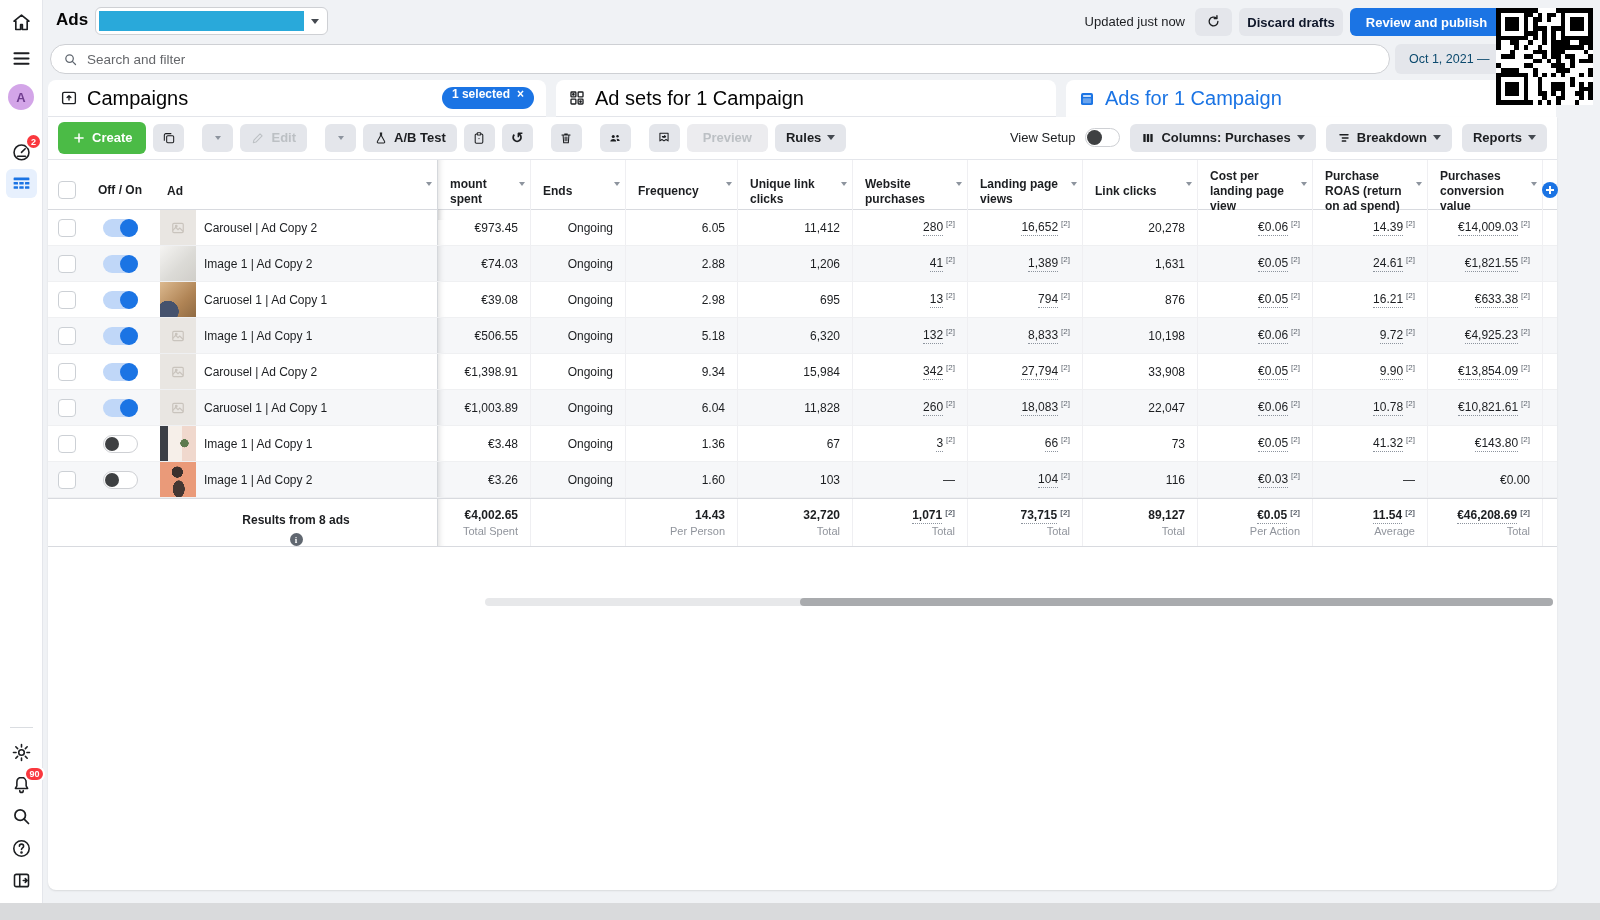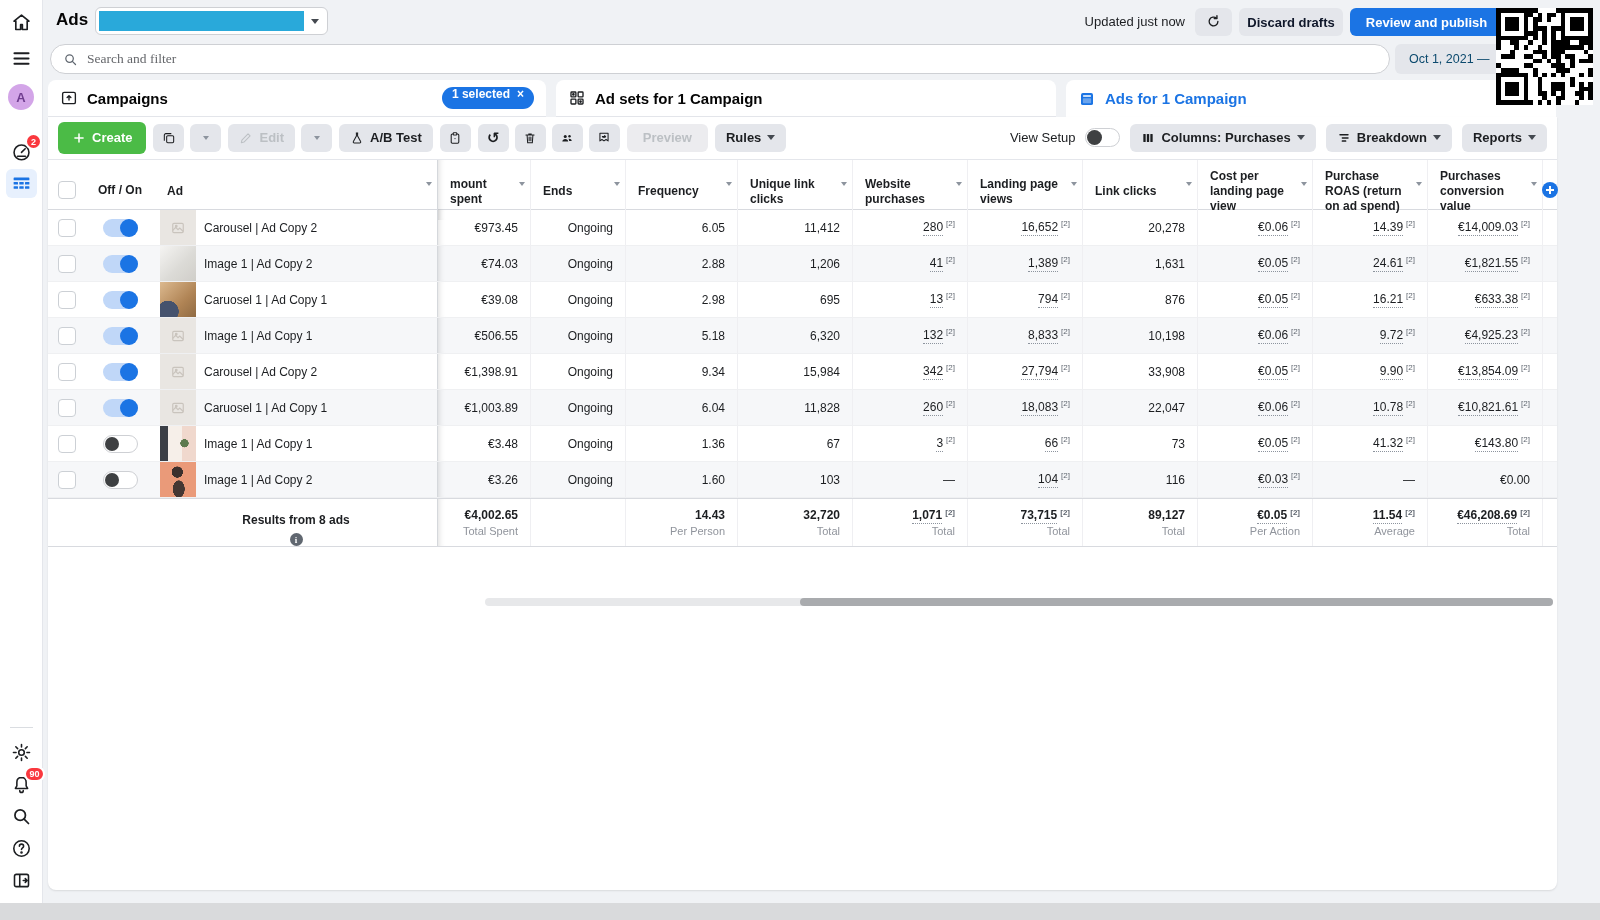--- a/index.html
+++ b/index.html
@@ -26,49 +26,49 @@
   #campaign-select .caret { position:absolute;right:8px;top:11px; }
   #updated-txt { position:absolute;top:14px;right:415px;font-size:13px;color:#1c1e21; }
   .gbtn { position:absolute;top:8px;height:28px;background:#e4e6eb;border:none;border-radius:6px;font-size:13px;font-weight:600;color:#0f172a;cursor:pointer;font-family:inherit; }
   #refresh-btn { right:368px;width:37px; }
   #refresh-btn svg { width:15px;height:15px;margin-top:2px; }
   #discard-btn { right:257px;width:104px; }
   #publish-btn { position:absolute;top:8px;right:97px;width:153px;height:28px;background:#1b74e4;border:none;border-radius:6px;color:#fff;font-size:13px;font-weight:700;cursor:pointer;font-family:inherit; }
 
   #search-wrap { position:absolute;left:7px;top:44px;width:1340px;height:30px;background:#fff;border:1px solid #ced0d4;border-radius:15px; }
   #search-wrap svg { position:absolute;left:12px;top:7px;width:15px;height:15px;color:#606770; }
-  #search-input { position:absolute;left:36px;top:1px;width:1290px;height:26px;border:none;outline:none;font-size:13.5px;color:#15803d;font-family:Liberation Serif, serif;background:transparent; }
+  #search-input { position:absolute;left:36px;top:1px;width:1290px;height:26px;border:none;outline:none;font-size:13.5px;color:#15803d;font-family:Liberation Sans, sans-serif;background:transparent; }
   #search-input::placeholder { color:#65676b; }
   #date-btn { position:absolute;left:1352px;top:44px;width:161px;height:30px;background:#e4e6eb;border:none;border-radius:6px;font-size:12.5px;color:#0c4a6e;text-align:left;padding-left:14px;cursor:pointer;font-family:inherit;white-space:nowrap;overflow:hidden; }
 
   
   .tab { position:absolute;top:80px;height:37px;background:#fff;border-radius:8px 8px 0 0;display:flex;align-items:center;padding:0 12px;cursor:pointer; }
   #tab-campaigns { left:5px;width:498px;border-bottom:1px solid #e4e6eb; }
   #tab-adsets { left:513px;width:500px;border-bottom:1px solid #e4e6eb; }
   #tab-ads { left:1023px;width:490px; }
-  .tab .tlabel { font-size:15px;font-weight:700;color:#050505;margin-left:9px; }
+  .tab .tlabel { font-size:20px;font-weight:400;color:#050505;margin-left:9px; }
   #tab-ads .tlabel { color:#1b74e4; }
   .tab svg { width:18px;height:18px;color:#1c1e21;flex:0 0 auto; }
   #tab-ads svg { color:#1b74e4; }
   #sel-pill { margin-left:auto;background:#1b74e4;color:#fff;border-radius:999px;height:22px;display:flex;align-items:flex-start;padding:0 10px;font-size:12px;font-weight:600;cursor:pointer; }
   #sel-pill .x { margin-left:7px;font-size:12px; }
 
   
   #panel { position:absolute;left:5px;top:117px;width:1509px;height:773px;background:#fff;border-radius:0 0 8px 8px;box-shadow:0 1px 2px rgba(0,0,0,.1); }
 
   
   #tbar { position:absolute;left:0;top:0;width:100%;height:41px;display:flex;align-items:center;padding:0 10px;gap:7px; }
   .tb { height:28px;background:#e4e6eb;border:none;border-radius:6px;font-size:13px;font-weight:600;color:#1c1e21;display:flex;align-items:center;justify-content:center;gap:6px;padding:0 11px;cursor:pointer;font-family:inherit;flex:0 0 auto; }
   .tb svg { width:14px;height:14px; }
   .tb.icon-only { width:31px;padding:0; }
   .tb.dis { color:#bcc0c4; }
   .tb.dis svg { color:#bcc0c4; }
   #create-btn { background:#4bbb46;color:#fff;font-weight:700;padding:16px 14px; }
   #create-btn svg { color:#fff; }
-  .grp { display:flex;gap:6px;flex:0 0 auto; }
+  .grp { display:flex;gap:18px;flex:0 0 auto; }
   .u-glyph { font-size:15px;font-weight:700;line-height:1; }
   #tbar-right { margin-left:auto;display:flex;align-items:center;gap:10px; }
   #view-setup-lbl { font-size:13px;color:#1c1e21; }
   .switch { width:35px;height:19px;border-radius:10px;background:#fff;border:1px solid #ced0d4;position:relative;cursor:pointer;flex:0 0 auto; }
   .switch .knob { position:absolute;left:1px;top:1px;width:15px;height:15px;border-radius:50%;background:#3e4042; }
 
   
   #tablewrap { position:absolute;left:0;top:42px;width:1509px; }
   .grid-row { display:grid;grid-template-columns:37px 70px 282px 93px 95px 112px 115px 115px 115px 115px 115px 115px 115px 15px; }
   #thead { border-top:1px solid #e4e6eb;border-bottom:1px solid #d8dadf;height:51px;background:#fff; }

